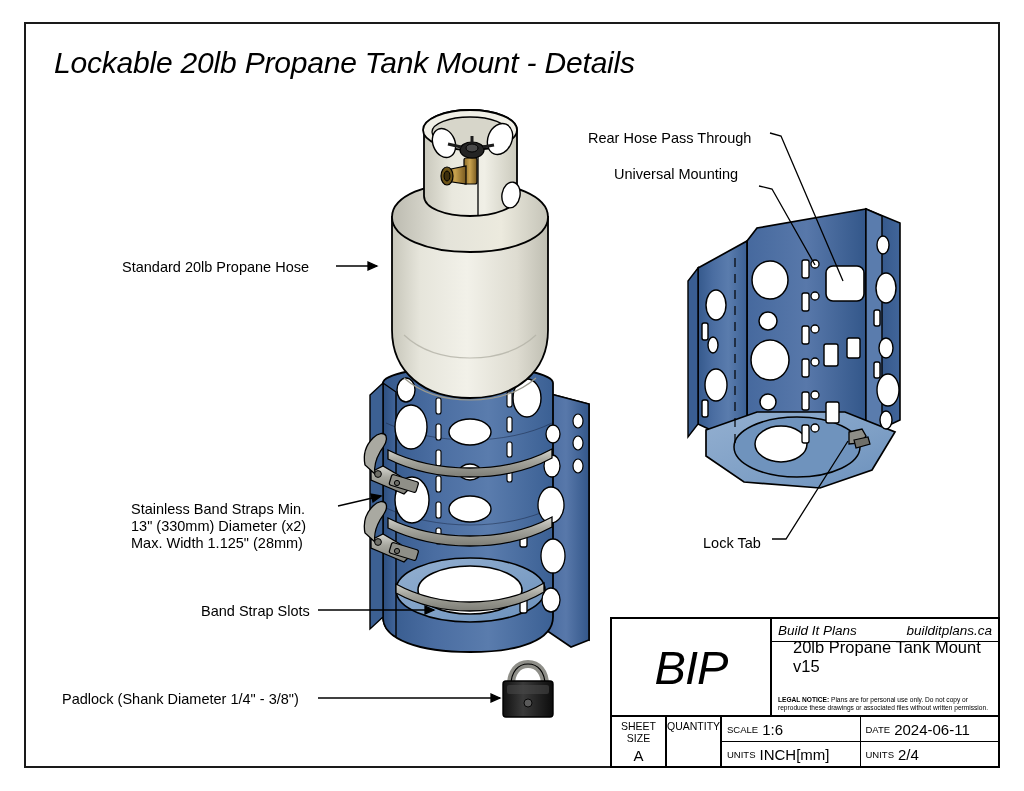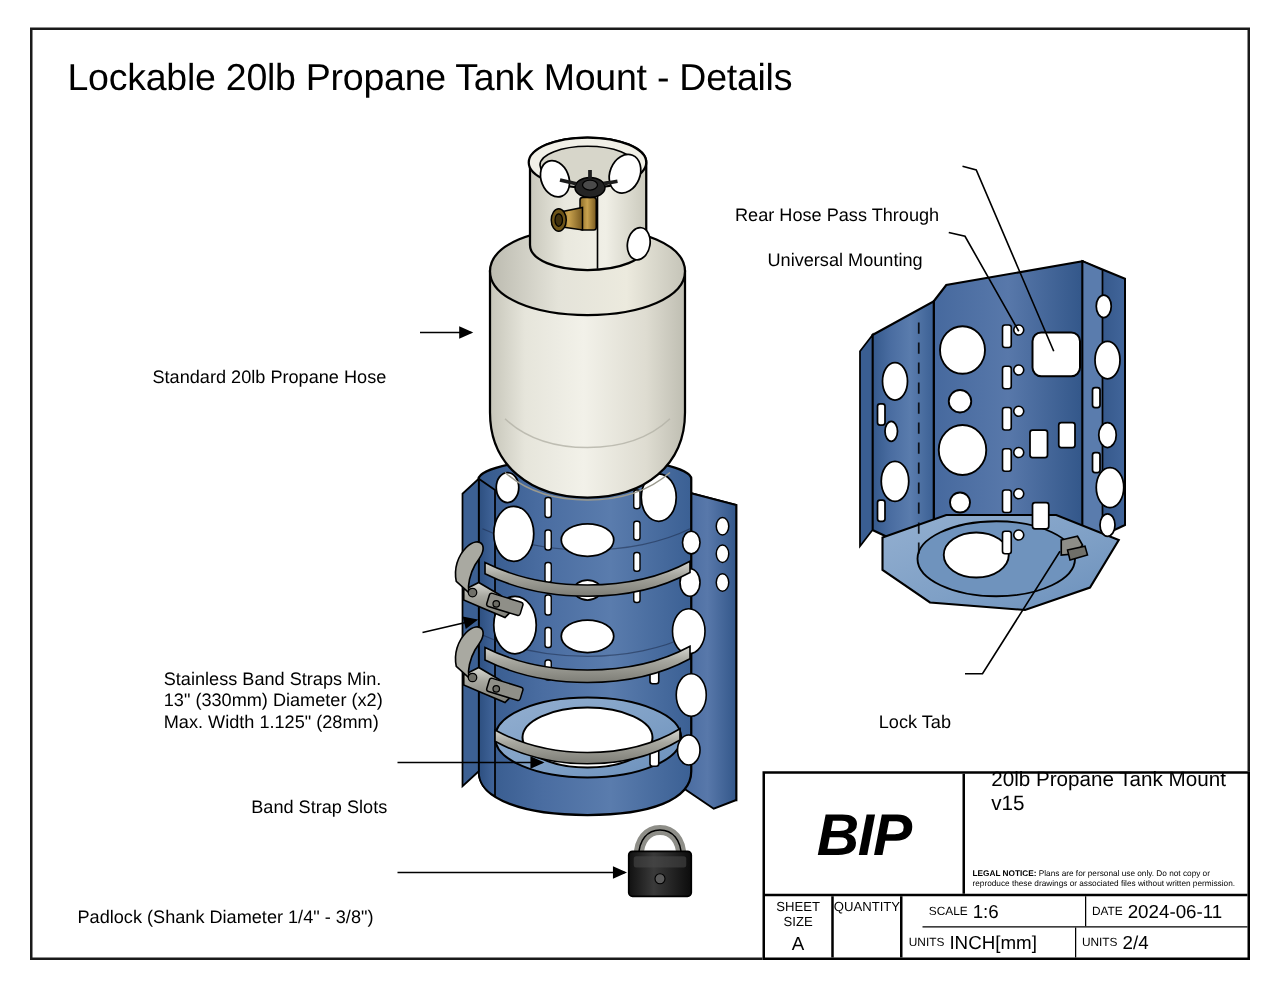--- a/index.html
+++ b/index.html
@@ -36,35 +36,35 @@
     box-sizing: border-box;
     background: #ffffff;
   }
 
   
   #drawing-title {
     position: absolute;
     left: 54px;
     top: 46px;
     font-size: 30px;
+    font-style: italic;
     font-weight: normal;
     letter-spacing: -0.2px;
     white-space: nowrap;
     font-family: "Liberation Sans", sans-serif;
   }
 
   
   .annot {
     position: absolute;
     font-size: 14.5px;
     line-height: 17px;
     white-space: nowrap;
     font-family: "Liberation Sans", sans-serif;
     color: #000;
-    margin-top: 35px;
   }
   .annot.right { text-align: left; }
 
   
   #art {
     position: absolute;
     left: 0; top: 0;
     width: 1024px;
     height: 791px;
     pointer-events: none;
@@ -91,21 +91,21 @@
   }
   #tb-logo {
     width: 158px;
     border-right: 2px solid #000;
     display: flex;
     align-items: center;
     justify-content: center;
   }
   #tb-logo-text {
     font-size: 47px;
-    font-weight: bold;
+    font-weight: normal;
     font-style: italic;
     letter-spacing: -1px;
     line-height: 1;
     font-family: "Liberation Sans", sans-serif;
   }
   #tb-upper-right {
     flex: 1;
     display: flex;
     flex-direction: column;
   }
@@ -178,21 +178,21 @@
   #tb-rightgrid {
     flex: 1;
     display: flex;
     flex-direction: column;
   }
   .tb-rowpair {
     flex: 1;
     display: flex;
     flex-direction: row;
   }
-  .tb-rowpair.top { border-bottom: 1.6px solid #000; margin-left: 16px; }
+  .tb-rowpair.top { border-bottom: 1.6px solid #000; }
   .tb-cell {
     flex: 1;
     display: flex;
     align-items: center;
     padding-left: 5px;
     box-sizing: border-box;
     gap: 4px;
   }
   .tb-cell.divider { border-right: 1.6px solid #000; }
   .tb-cell .lab {
@@ -536,20 +536,24 @@
   <div id="title-block">
 
     <div id="tb-upper">
 
       <div id="tb-logo">
         <span id="tb-logo-text">BIP</span>
       </div>
 
       <div id="tb-upper-right">
 
+        <div id="tb-brandrow">
+          <span class="tb-brand">Build It Plans</span>
+          <span class="tb-brand">builditplans.ca</span>
+        </div>
 
         <div id="tb-partrow">
           <span id="tb-part">20lb Propane Tank Mount v15</span>
         </div>
 
         <div id="tb-legal">
           <p>
             <b>LEGAL NOTICE:</b><span> Plans are for personal use only. Do not copy or reproduce these drawings or associated files without written permission.</span>
           </p>
         </div>

